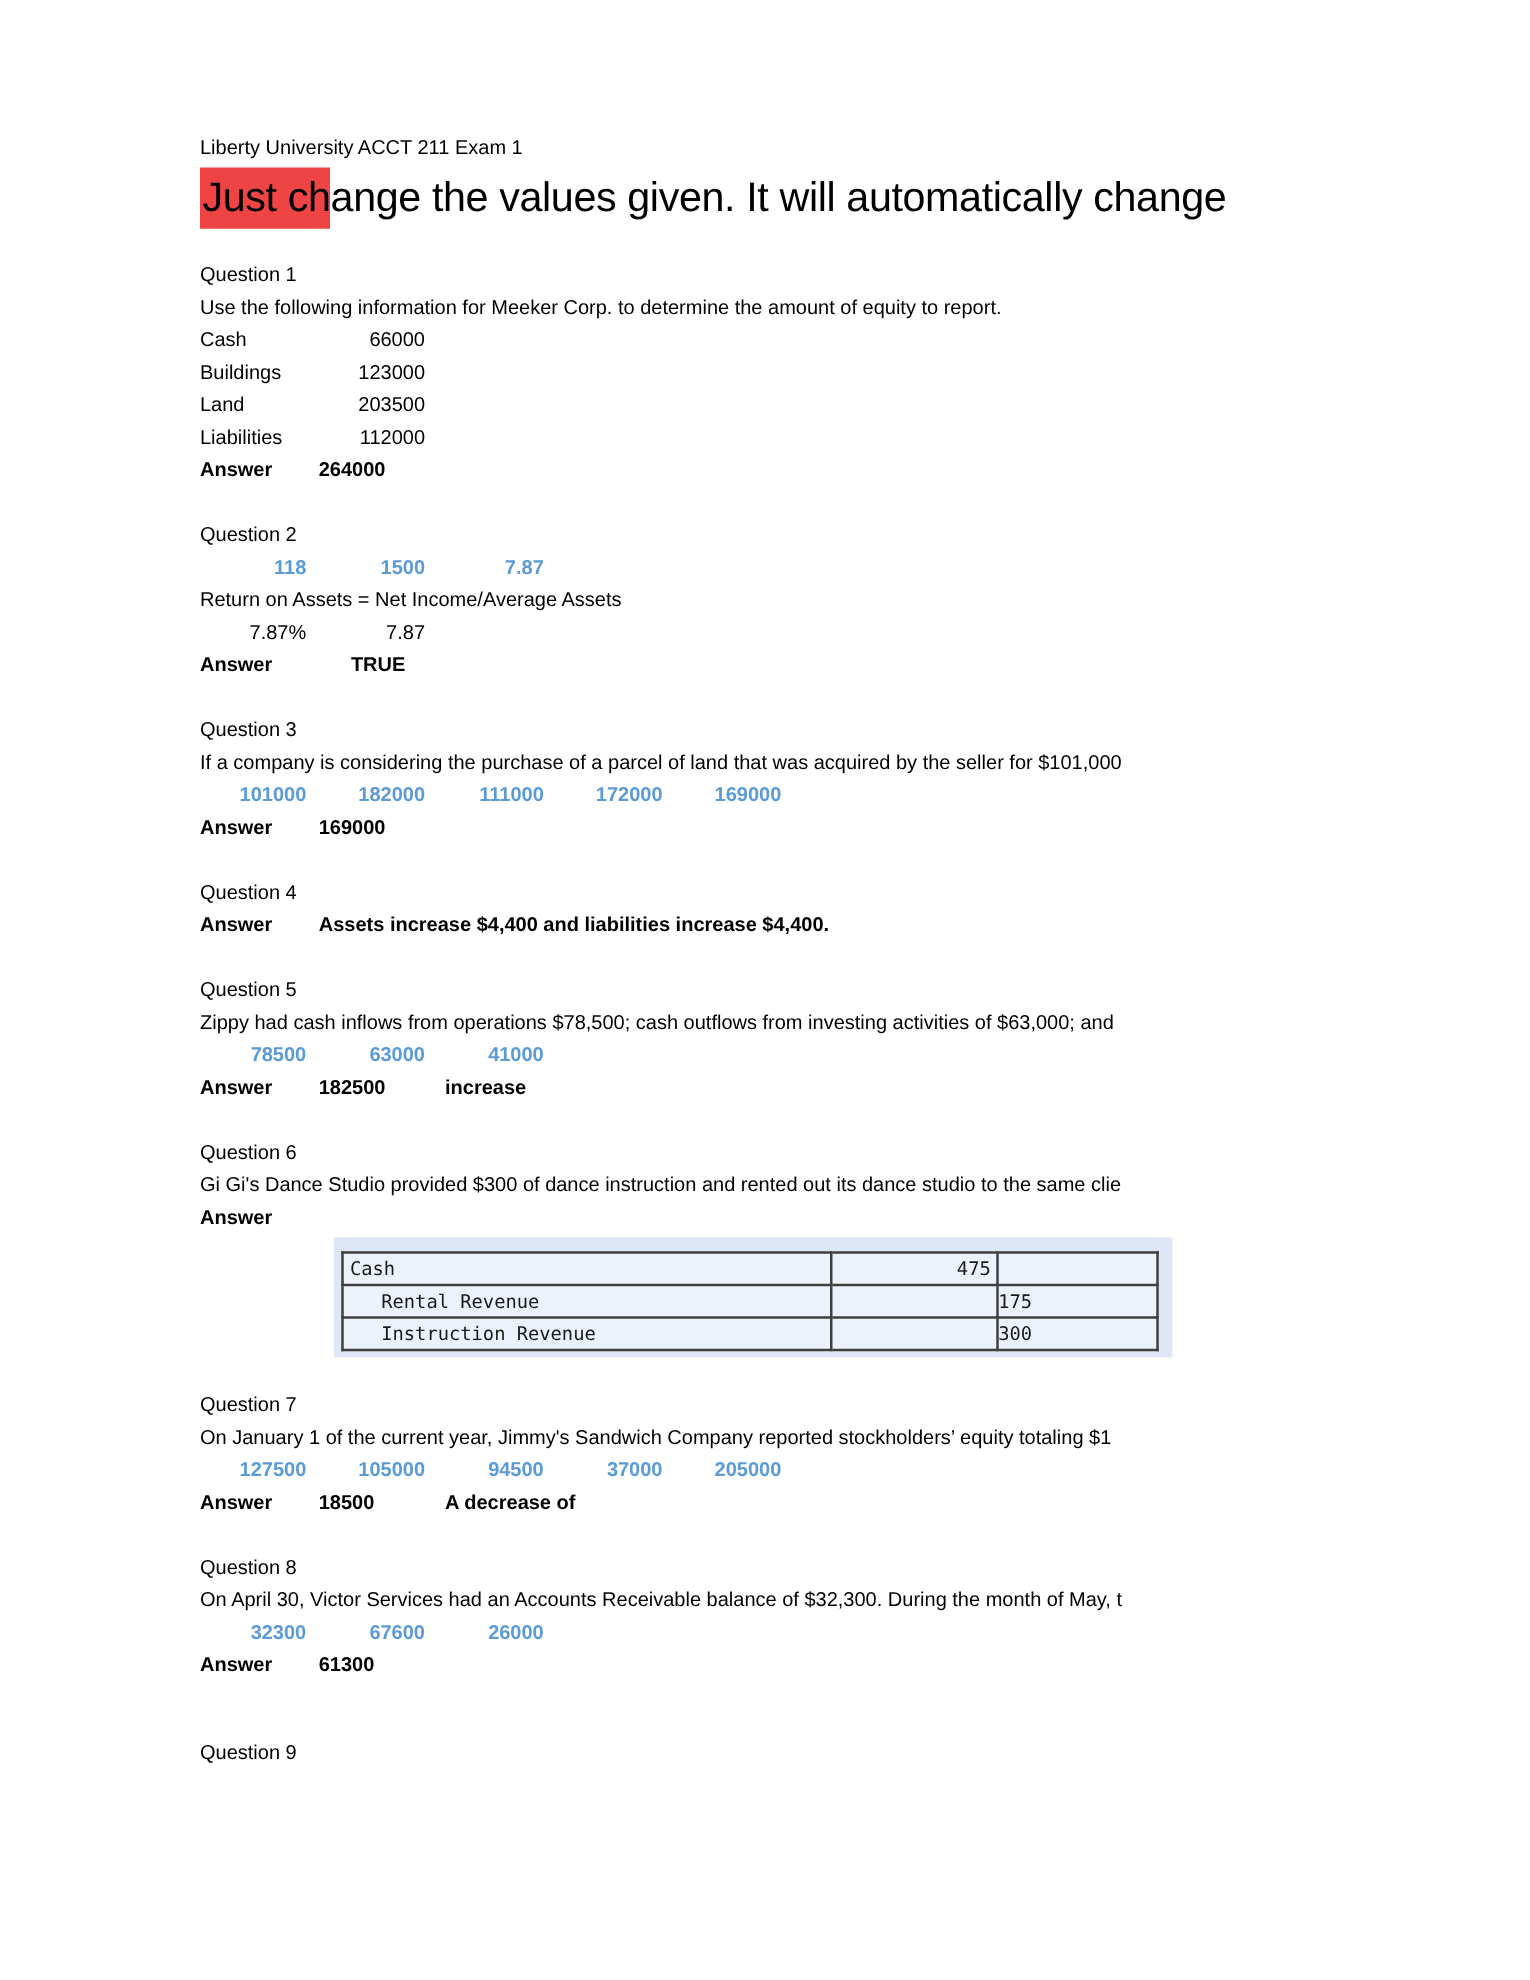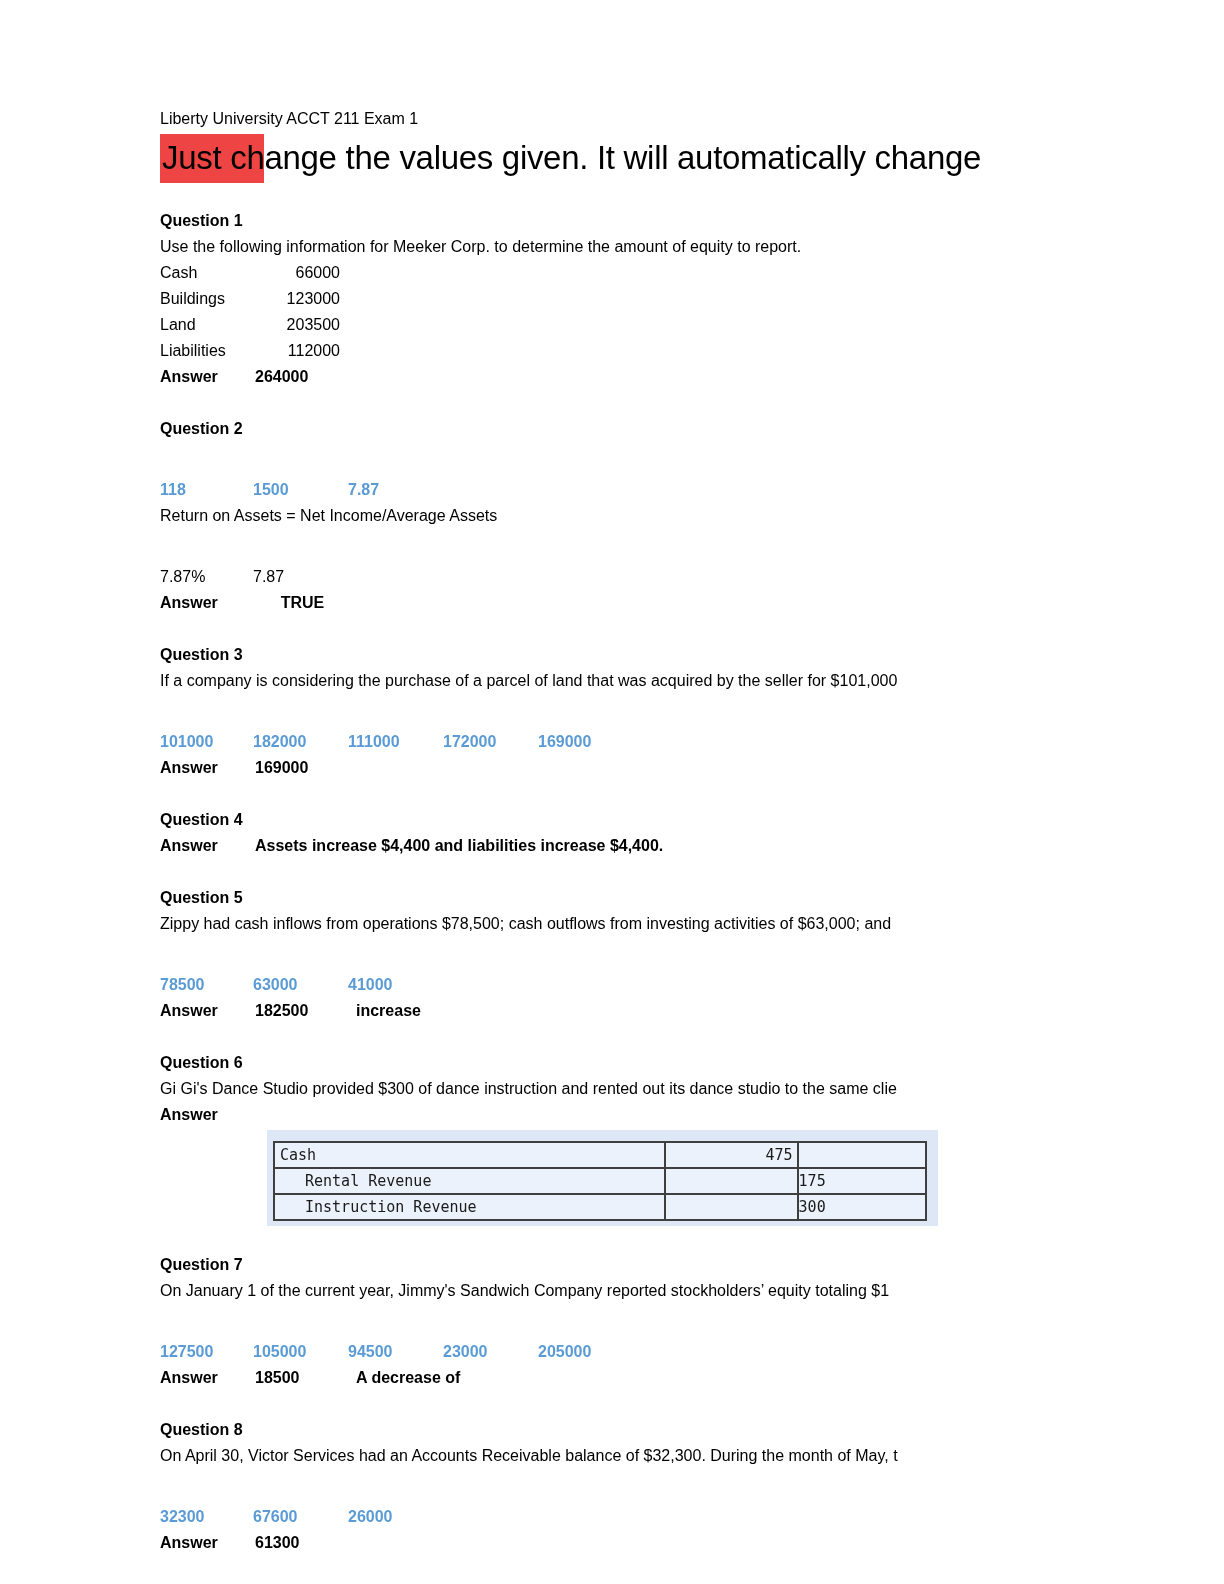--- a/index.html
+++ b/index.html
@@ -16,25 +16,25 @@
   .content { padding: 106px 0 0 160px; width: 1056px; }
 
   .course-line { font-size: 16px; line-height: 26px; white-space: nowrap; }
   .page-title {
     font-size: 33px; line-height: 48px; font-weight: 400;
     white-space: nowrap; letter-spacing: -0.3px; margin-top: 2px;
   }
   .hl { background: #ef4444; padding: 5px 0 7px 2px; }
 
   .question { margin-top: 26px; }
-  .q-heading { font-weight: 700; line-height: 26px; }
+  .q-heading { font-weight: 400; line-height: 26px; }
   .q-text { line-height: 26px; white-space: nowrap; }
 
   .num-row { display: flex; line-height: 26px; color: #5B9BD5; font-weight: 700; }
-  .num-row .cell { width: 95px; padding-right: 8px; margin-top: 35px; }
+  .num-row .cell { width: 95px; text-align: right; padding-right: 8px; }
   .num-row .cell:first-child { width: 93px; }
   .num-row.plain { color: #000000; font-weight: 400; }
 
   .kv-row { display: flex; line-height: 26px; }
   .kv-label { width: 95px; }
   .kv-value { width: 90px; text-align: right; padding-right: 5px; }
 
   .answer-row { display: flex; line-height: 26px; font-weight: 700; }
   .answer-label { width: 95px; }
   .ans-num { width: 95px; text-align: left; padding-right: 5px; }
@@ -188,21 +188,21 @@
       </div>
     </div>
 
     <div class="question">
       <div class="q-heading">Question 7</div>
       <div class="q-text">On January 1 of the current year, Jimmy's Sandwich Company reported stockholders’ equity totaling $1</div>
       <div class="num-row">
         <div class="cell">127500</div>
         <div class="cell">105000</div>
         <div class="cell">94500</div>
-        <div class="cell">23000</div>
+        <div class="cell">37000</div>
         <div class="cell">205000</div>
       </div>
       <div class="answer-row">
         <div class="answer-label">Answer</div>
         <div class="ans-num">18500</div>
         <div class="ans-suffix">A decrease of</div>
       </div>
     </div>
 
     <div class="question">

